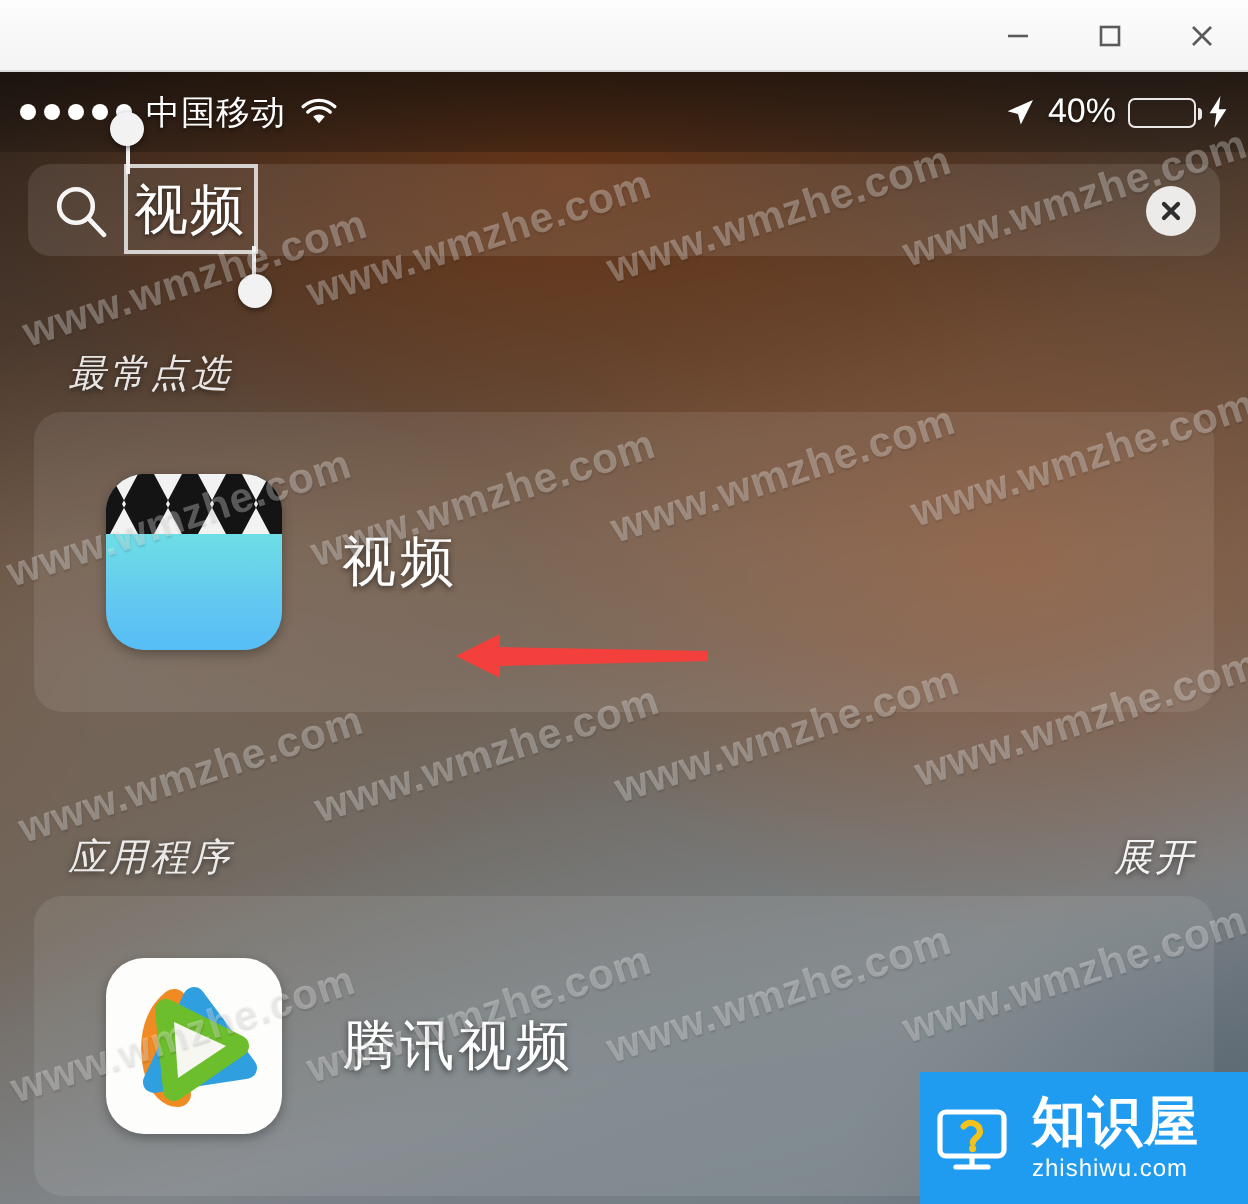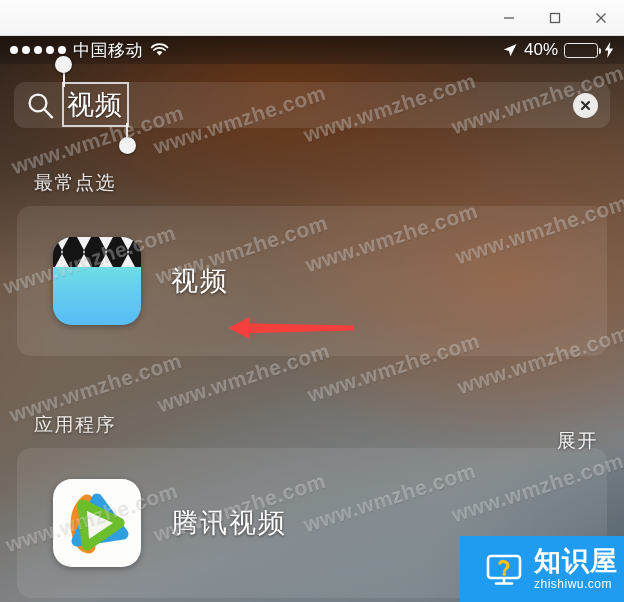--- a/index.html
+++ b/index.html
@@ -54,21 +54,21 @@
     filter: blur(2px);
   }
   #screen-dim {
     position: absolute; inset: 0;
     background: linear-gradient(180deg, rgba(16,10,6,0.42) 0%, rgba(20,14,10,0.26) 18%, rgba(30,26,24,0.12) 42%, rgba(40,44,48,0.10) 100%);
   }
 
   
   #status-bar {
     position: absolute; top: 0; left: 0;
-    width: 624px; height: 28px;
+    width: 624px; height: 40px;
     display: flex; align-items: center;
     padding: 2px 10px;
     color: #ffffff;
     font-size: 17px;
     z-index: 20;
     background: linear-gradient(180deg, rgba(12,8,5,0.55), rgba(20,14,10,0.30));
   }
   #status-left { display: flex; align-items: center; gap: 7px; }
   #signal-dots { display: flex; align-items: center; gap: 4px; }
   .sig-dot {
@@ -172,23 +172,24 @@
     color: #fff;
     font-size: 25px;
     letter-spacing: 1px;
     text-shadow: 0 1px 3px rgba(0,0,0,.65);
     white-space: nowrap;
   }
 
   
   .section { position: absolute; left: 0; width: 624px; z-index: 22; }
   .section-header {
-    display: flex; align-items: center; justify-content: space-between;
+    display: flex; align-items: flex-end; justify-content: space-between;
     padding: 0 26px 0 34px;
     height: 34px;
+    font-style: italic;
   }
   .section-title {
     font-size: 19px;
     color: rgba(255,255,255,0.88);
     letter-spacing: 1.5px;
     text-shadow: 0 1px 3px rgba(0,0,0,.55);
   }
   .section-action {
     font-size: 19px;
     color: rgba(255,255,255,0.92);
@@ -261,21 +262,21 @@
     text-shadow: 0 1px 1px rgba(0,0,0,.12);
   }
 
   
   #brand-badge {
     position: absolute;
     right: 0; bottom: 0;
     width: 164px; height: 66px;
     background: #1f9bf0;
     display: flex; align-items: center;
-    padding-left: 20px;
+    padding-left: 2px;
     z-index: 35;
   }
   #badge-mark {
     width: 48px; height: 48px;
     border-radius: 50%;
     background: #1f9bf0;
     display: flex; align-items: center; justify-content: center;
     flex: 0 0 auto;
   }
   #badge-text { margin-left: 6px; line-height: 1; }

